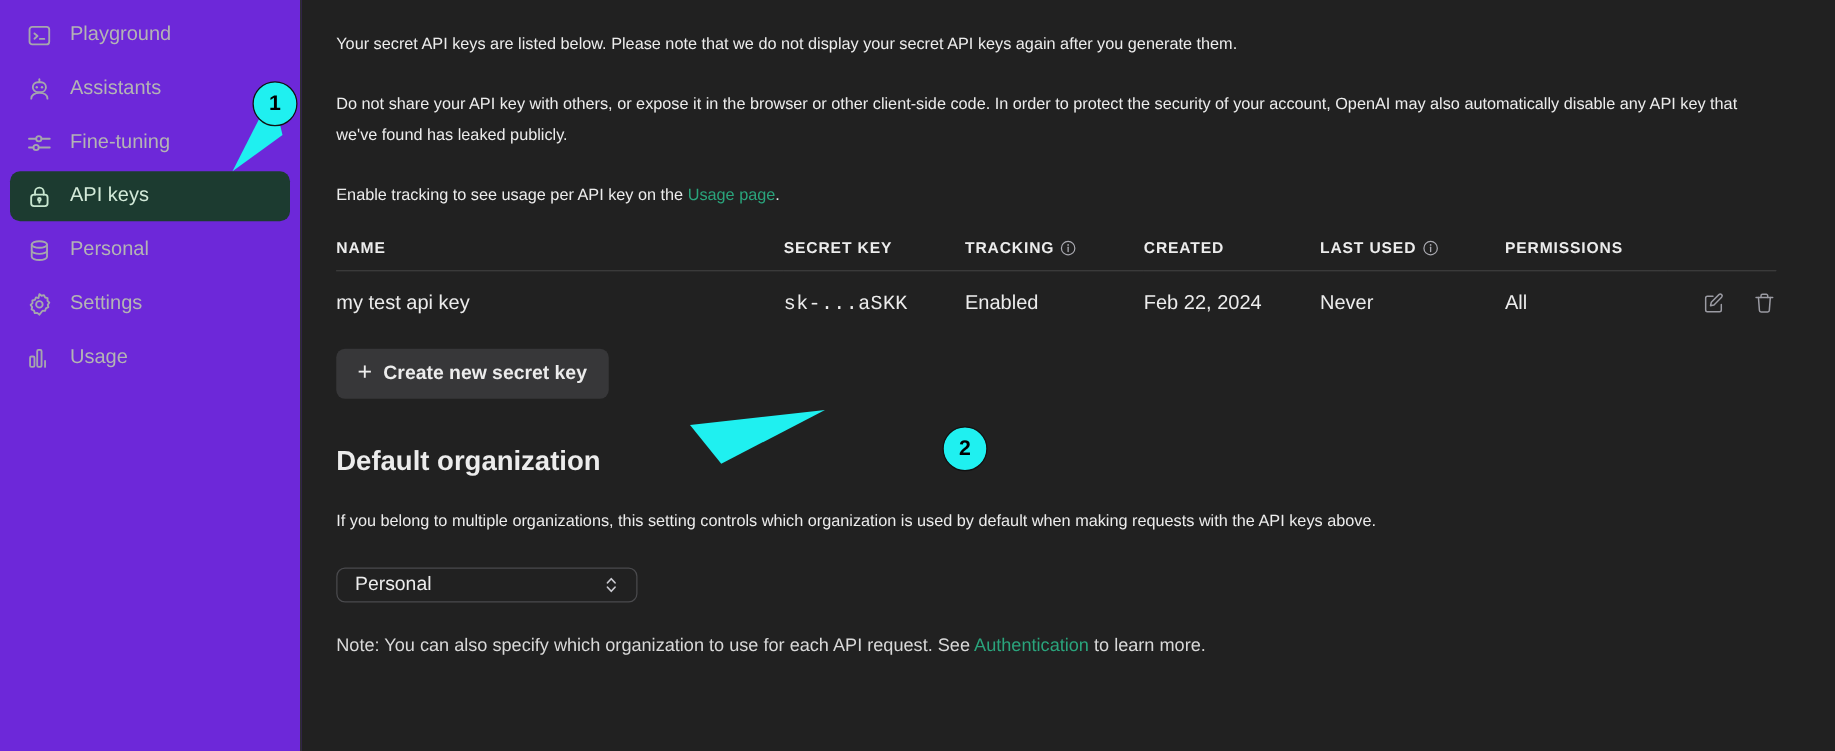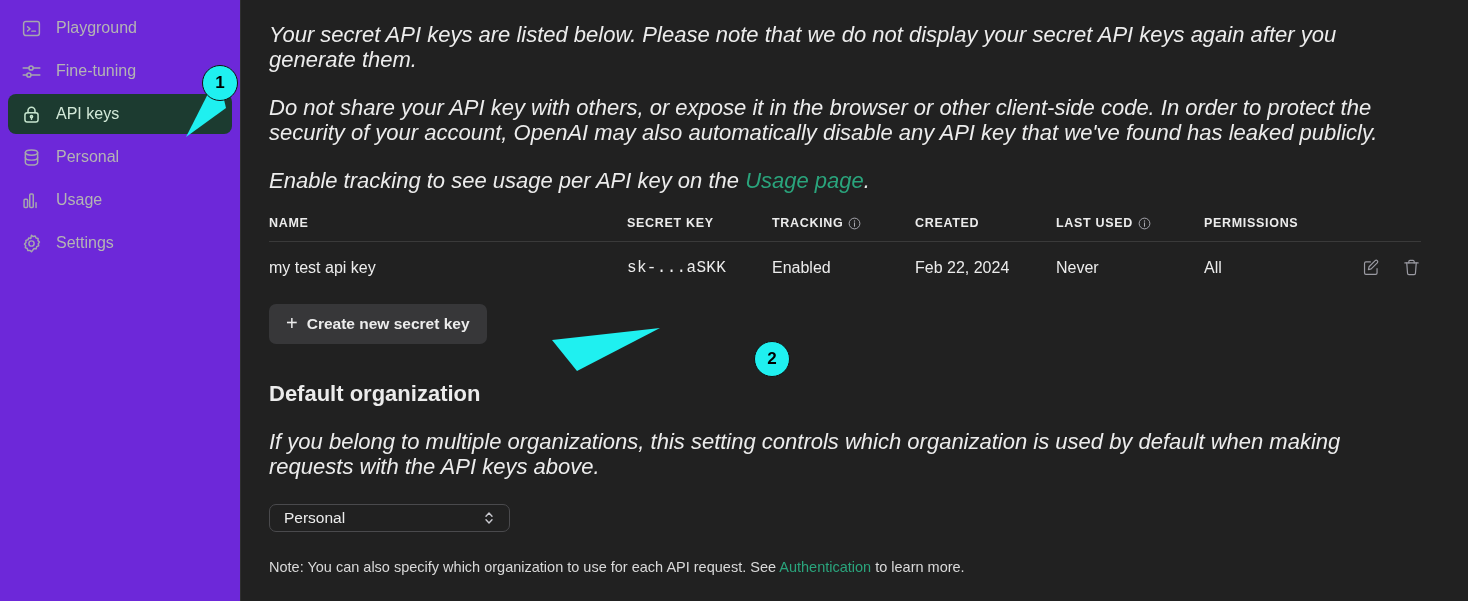--- a/index.html
+++ b/index.html
@@ -37,25 +37,24 @@
 
   
   #main {
     flex: 1 1 auto; height: 601px;
     padding: 22px 60px 0 28px;
     position: relative;
     overflow: hidden;
   }
   .para {
     color: #ececec;
-    font-size: 22px;
+    font-size: 13px;
     line-height: 25px;
     margin-bottom: 23px;
     max-width: 1130px;
-    font-style: italic;
   }
   .para a, .link { color: #2aa47c; text-decoration: none; }
   .note a { color: #2aa47c; }
 
   
   table.keys { width: 1152px; border-collapse: collapse; table-layout: fixed; margin-top: 2px; }
   table.keys th {
     text-align: left;
     font-size: 12.5px;
     letter-spacing: 0.055em;
@@ -133,20 +132,32 @@
       <span class="nav-ico">
         <svg viewBox="0 0 24 24" width="21" height="21">
             <rect x="3" y="4" width="18" height="16" rx="2.5"></rect>
             <polyline points="7.5,10 10.3,12.4 7.5,14.8"></polyline>
             <line x1="12.4" y1="15" x2="16.5" y2="15"></line>
           </svg>
       </span>
       <span>Playground</span>
     </div>
 
+    <div class="nav-item">
+      <span class="nav-ico">
+        <svg viewBox="0 0 24 24" width="21" height="21">
+            <rect x="6" y="5.5" width="12" height="9" rx="4.5"></rect>
+            <circle cx="9.6" cy="10" r="1.1" fill="#a6a6ad" stroke="none"></circle>
+            <circle cx="14.4" cy="10" r="1.1" fill="#a6a6ad" stroke="none"></circle>
+            <line x1="12" y1="2.7" x2="12" y2="5.4"></line>
+            <path d="M4.6 20.5c0-3.4 3.3-5.3 7.4-5.3s7.4 1.9 7.4 5.3"></path>
+          </svg>
+      </span>
+      <span>Assistants</span>
+    </div>
 
     <div class="nav-item">
       <span class="nav-ico">
         <svg viewBox="0 0 24 24" width="21" height="21">
             <line x1="2.5" y1="8" x2="9" y2="8"></line>
             <line x1="14" y1="8" x2="21.5" y2="8"></line>
             <circle cx="11.5" cy="8" r="2.4"></circle>
             <line x1="2.5" y1="16" x2="6.5" y2="16"></line>
             <line x1="11.5" y1="16" x2="21.5" y2="16"></line>
             <circle cx="9" cy="16" r="2.4"></circle>
@@ -174,36 +185,36 @@
             <path d="M5 6.4v11.2c0 1.66 3.13 3 7 3s7-1.34 7-3V6.4"></path>
             <path d="M5 12c0 1.66 3.13 3 7 3s7-1.34 7-3"></path>
           </svg>
       </span>
       <span>Personal</span>
     </div>
 
     <div class="nav-item">
       <span class="nav-ico">
         <svg viewBox="0 0 24 24" width="21" height="21">
+            <circle cx="12" cy="12" r="3"></circle>
+            <path d="M12 2.6l1.9 1.5 2.3-.6 1 2.2 2.3.6-.1 2.4 1.7 1.7-1.4 1.9.5 2.3-2.2 1-.7 2.3-2.4-.1L12 21.4l-1.8-1.5-2.4.1-.7-2.3-2.2-1 .5-2.3L4 12.5l1.7-1.7-.1-2.4 2.3-.6 1-2.2 2.3.6z"></path>
+          </svg>
+      </span>
+      <span>Settings</span>
+    </div>
+
+    <div class="nav-item">
+      <span class="nav-ico">
+        <svg viewBox="0 0 24 24" width="21" height="21">
             <rect x="3.5" y="10.5" width="4" height="9.5" rx="1.2"></rect>
             <rect x="10" y="4.5" width="4" height="15.5" rx="1.2"></rect>
             <line x1="17.2" y1="14.5" x2="17.2" y2="20"></line>
           </svg>
       </span>
       <span>Usage</span>
-    </div>
-
-    <div class="nav-item">
-      <span class="nav-ico">
-        <svg viewBox="0 0 24 24" width="21" height="21">
-            <circle cx="12" cy="12" r="3"></circle>
-            <path d="M12 2.6l1.9 1.5 2.3-.6 1 2.2 2.3.6-.1 2.4 1.7 1.7-1.4 1.9.5 2.3-2.2 1-.7 2.3-2.4-.1L12 21.4l-1.8-1.5-2.4.1-.7-2.3-2.2-1 .5-2.3L4 12.5l1.7-1.7-.1-2.4 2.3-.6 1-2.2 2.3.6z"></path>
-          </svg>
-      </span>
-      <span>Settings</span>
     </div>
 
     <div class="annot" style="left:0; top:0; width:241px; height:601px;">
       <svg class="badge-tail" width="241" height="200" style="left:0; top:0;">
         <polygon points="218,74 226,108 186,137" fill="#1ff0f0"></polygon>
       </svg>
       <div class="badge-circle" style="left:202px; top:65px;">1</div>
     </div>
   </nav>
 

